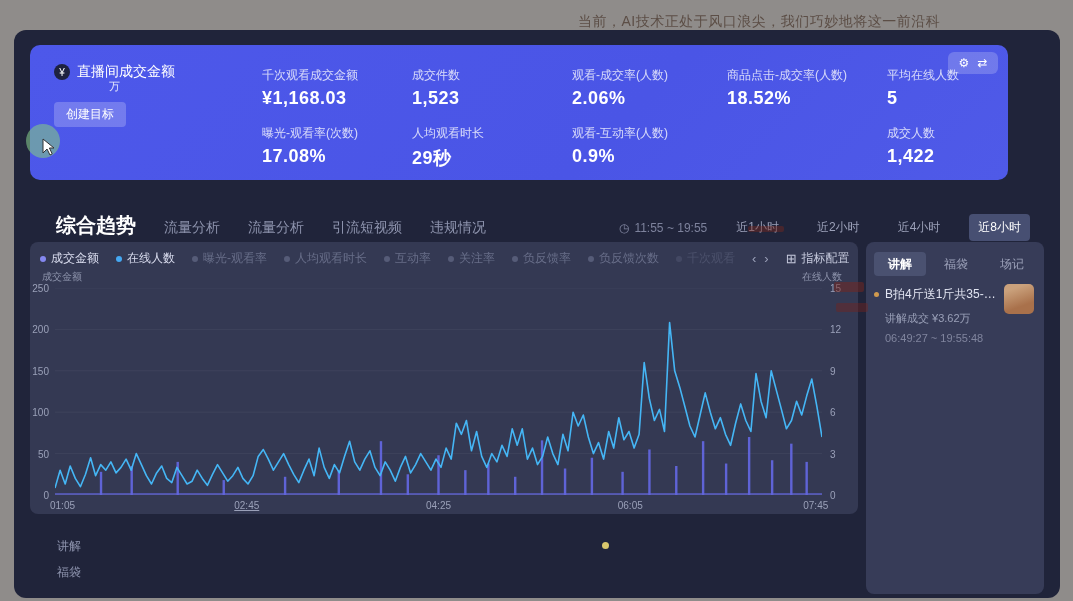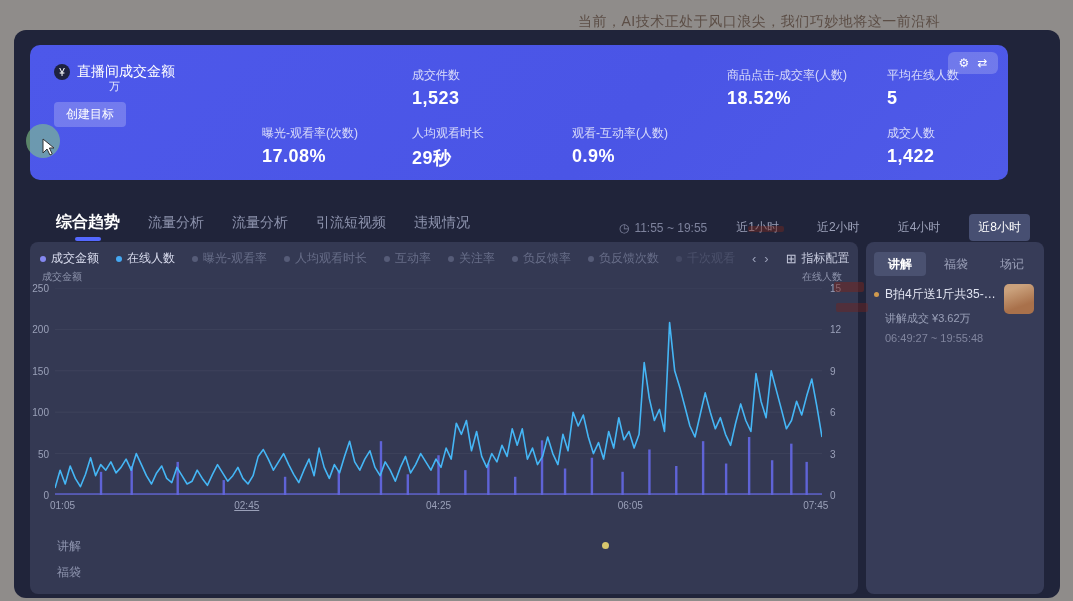--- a/index.html
+++ b/index.html
@@ -28,31 +28,31 @@
   .metric .label { color:rgba(255,255,255,0.78); font-size:12px; white-space:nowrap; }
   .metric .value { color:#fff; font-size:18px; font-weight:bold; margin-top:4px; letter-spacing:0.5px; }
   .panel-tools { position:absolute; right:10px; top:7px; width:50px; height:22px;
     background:rgba(255,255,255,0.2); border-radius:6px; display:flex; align-items:center;
     justify-content:center; gap:8px; color:#fff; font-size:12px; }
   .panel-tools span { cursor:pointer; }
 
   
   .tabs-row { position:absolute; left:42px; top:182px; display:flex; align-items:baseline; gap:28px; }
   .main-tab { color:#8d93ad; font-size:14px; cursor:pointer; position:relative; }
-  .main-tab.active { color:#ffffff; font-size:16px; font-weight:bold; }
+  .main-tab.active { color:#ffffff; font-size:20px; font-weight:bold; }
   .main-tab.active::after { content:""; position:absolute; left:50%; transform:translateX(-50%);
     bottom:-8px; width:26px; height:4px; border-radius:2px; background:#5468ff; }
   .filters-row { position:absolute; right:30px; top:184px; display:flex; align-items:center; gap:20px; }
   .time-range { display:flex; align-items:center; gap:5px; color:#7d829c; font-size:12px; }
   .clock-icon { font-size:12px; color:#7d829c; }
   .filter-opt { color:#9ba0b8; font-size:12px; cursor:pointer; padding:5px 9px; border-radius:4px; }
   .filter-opt.active { background:#474f72; color:#fff; }
 
   
-  .chart-card { position:absolute; left:16px; top:212px; width:828px; height:352px;
+  .chart-card { position:absolute; left:16px; top:212px; width:828px; height:272px;
     background:#343953; border-radius:8px; }
   .legend-row { position:absolute; left:10px; top:8px; display:flex; align-items:center; gap:17px; }
   .legend-item { display:flex; align-items:center; gap:5px; font-size:12px; cursor:pointer;
     color:#676d88; white-space:nowrap; }
   .legend-item .dot { width:6px; height:6px; border-radius:50%; background:#565c78; }
   .legend-item.on { color:#d9dcee; }
   .legend-item.on .dot.c1 { background:#8488f0; }
   .legend-item.on .dot.c2 { background:#45a8f2; }
   .legend-item.fade { opacity:0.45; }
   .legend-pager { color:#9aa0b8; font-size:13px; display:flex; gap:8px; cursor:pointer; }
@@ -106,23 +106,31 @@
   <div class="hero-panel">
     <div class="hero-block">
       <div class="hero-title">
         <span class="hero-badge-icon">¥</span>
         <span>直播间成交金额</span>
       </div>
       <div class="hero-unit">万</div>
       <div class="hero-btn">创建目标</div>
     </div>
 
+    <div class="metric" style="left:232px; top:22px;">
+      <div class="label">千次观看成交金额</div>
+      <div class="value">¥1,168.03</div>
+    </div>
     <div class="metric" style="left:382px; top:22px;">
       <div class="label">成交件数</div>
       <div class="value">1,523</div>
+    </div>
+    <div class="metric" style="left:542px; top:22px;">
+      <div class="label">观看-成交率(人数)</div>
+      <div class="value">2.06%</div>
     </div>
     <div class="metric" style="left:697px; top:22px;">
       <div class="label">商品点击-成交率(人数)</div>
       <div class="value">18.52%</div>
     </div>
     <div class="metric" style="left:857px; top:22px;">
       <div class="label">平均在线人数</div>
       <div class="value">5</div>
     </div>
     <div class="metric" style="left:232px; top:80px;">

